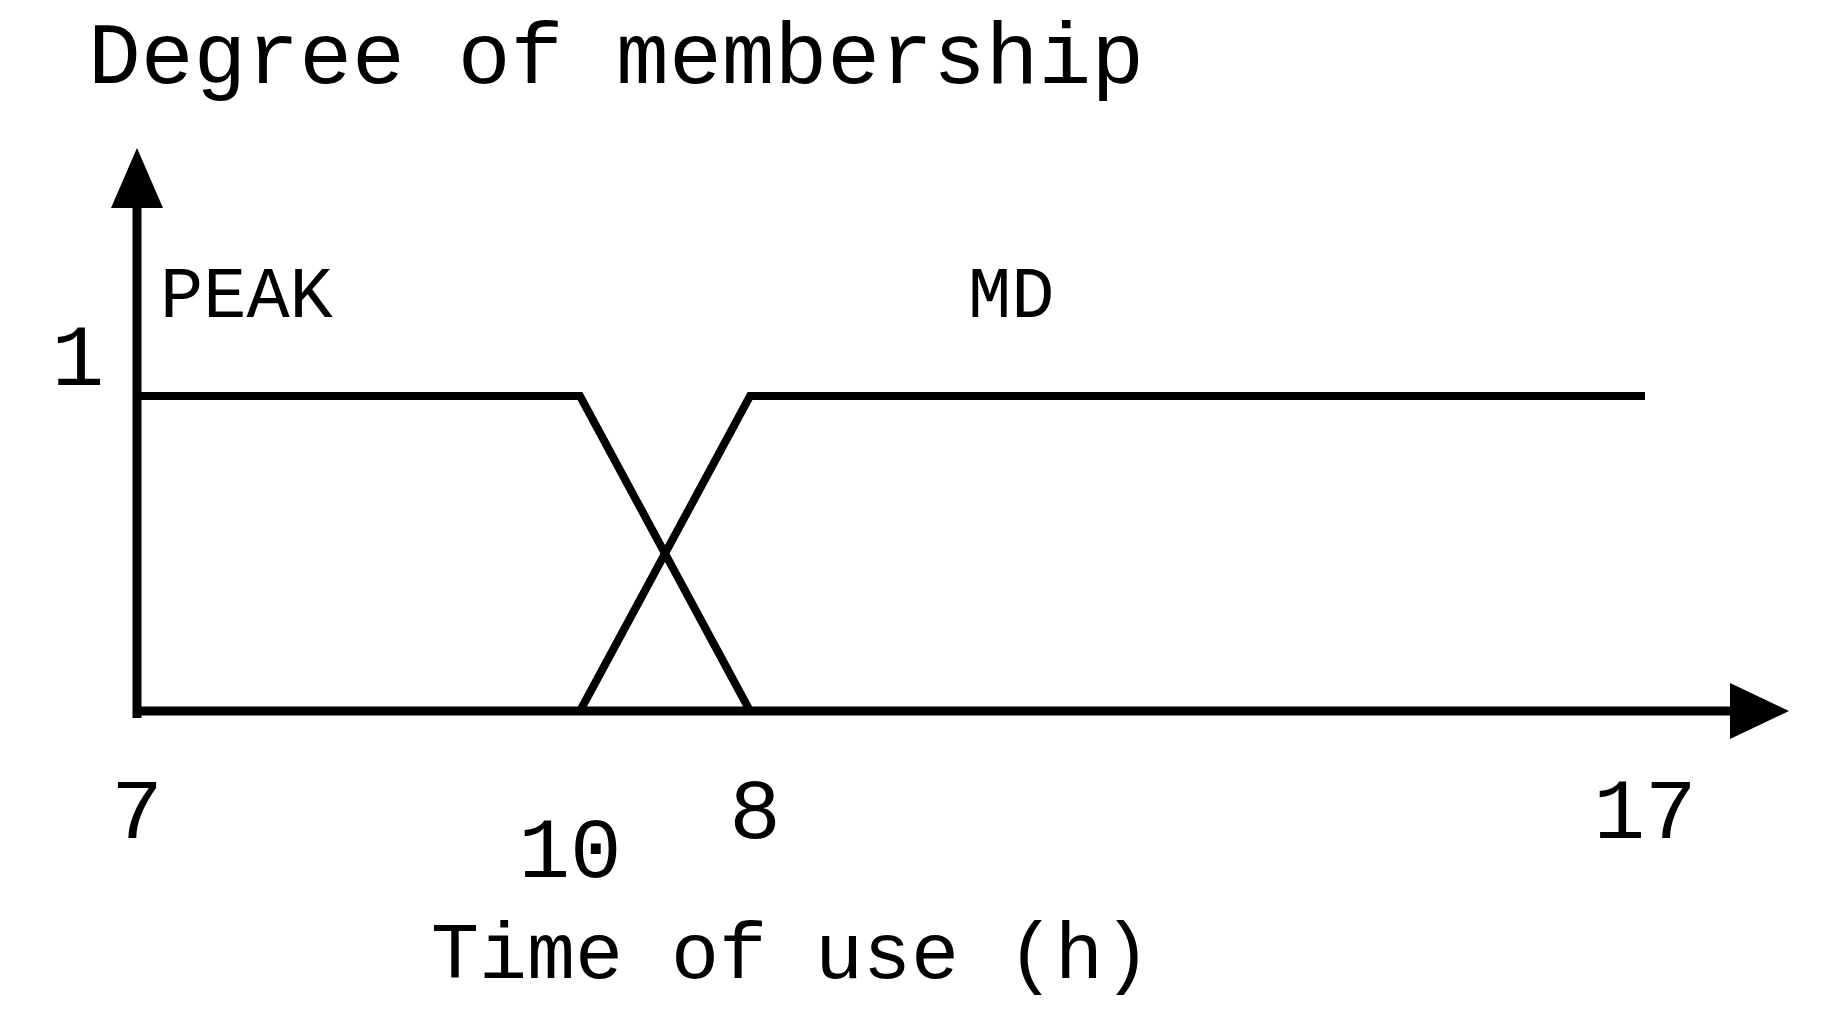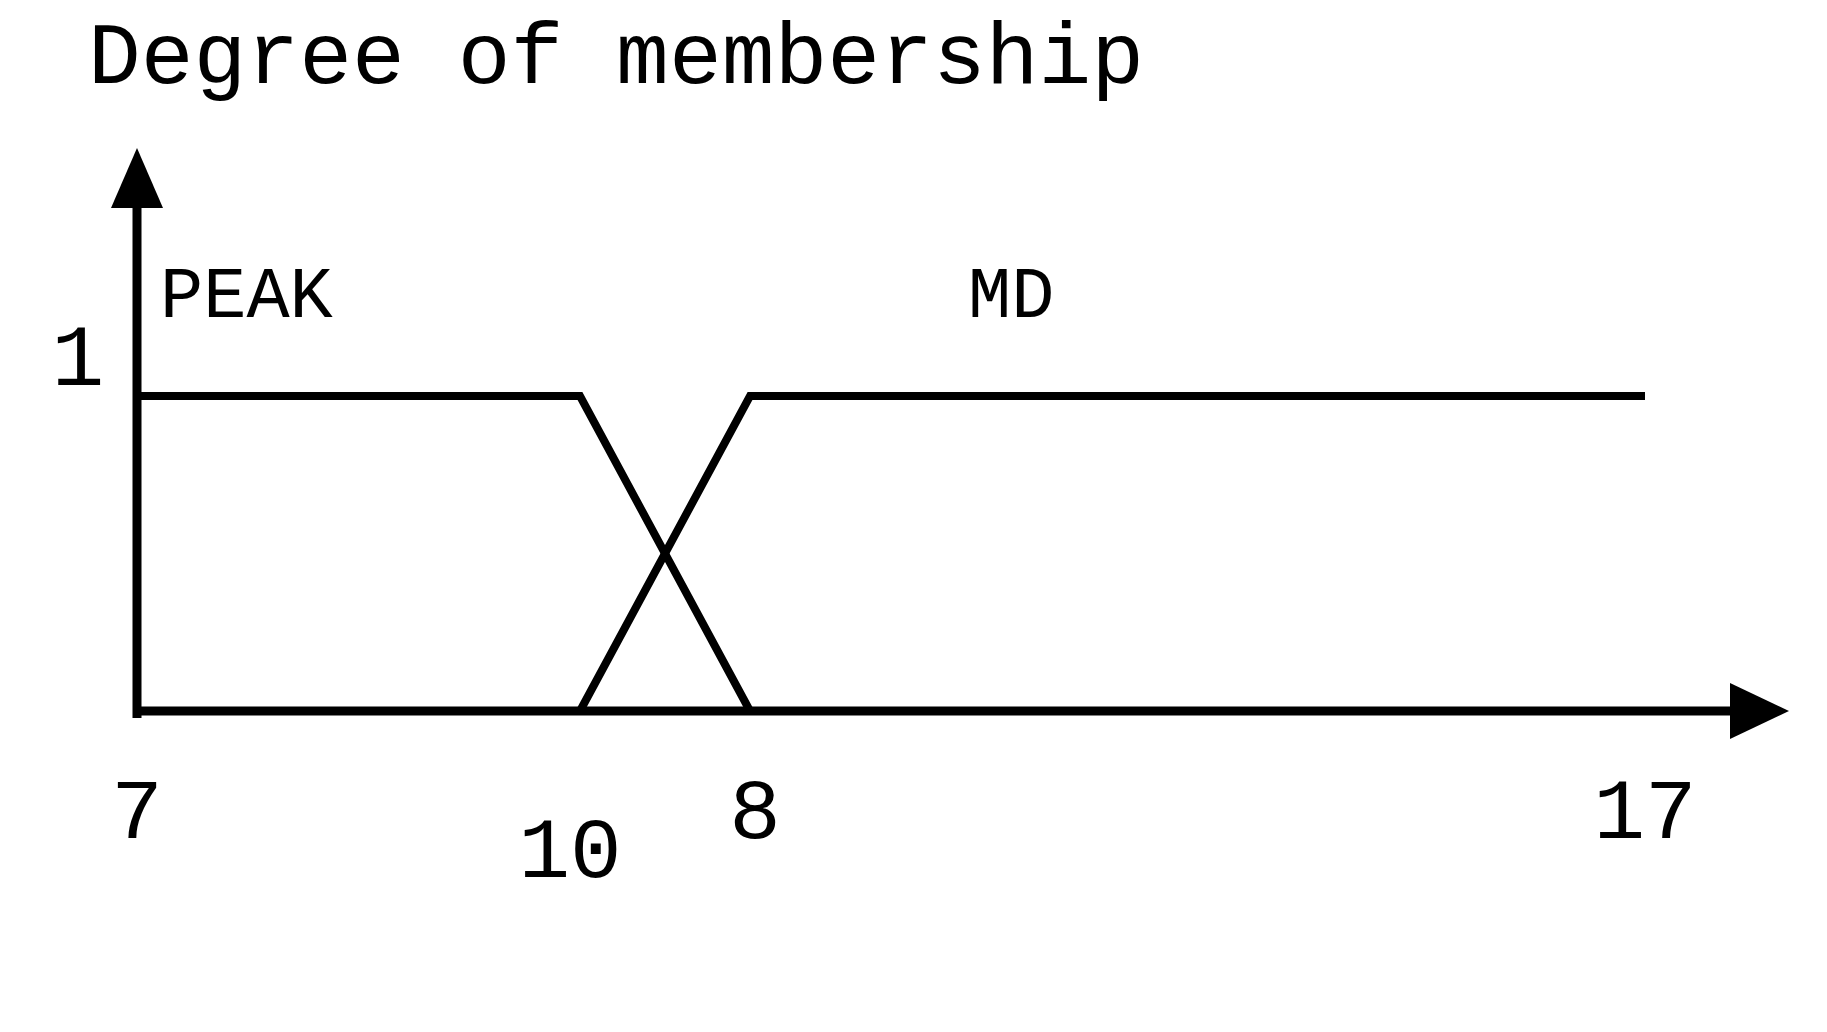--- a/index.html
+++ b/index.html
@@ -49,13 +49,14 @@
   <div class="abs set-label peak-label">PEAK</div>
   <div class="abs set-label md-label">MD</div>
 
   <div class="abs ytick">1</div>
 
   <div class="abs xtick xt-7">7</div>
   <div class="abs xtick xt-10">10</div>
   <div class="abs xtick xt-11">8</div>
   <div class="abs xtick xt-17">17</div>
 
+  <div class="abs xaxis-title">Time of use (h)</div>
 </div>
 
 </body></html>

